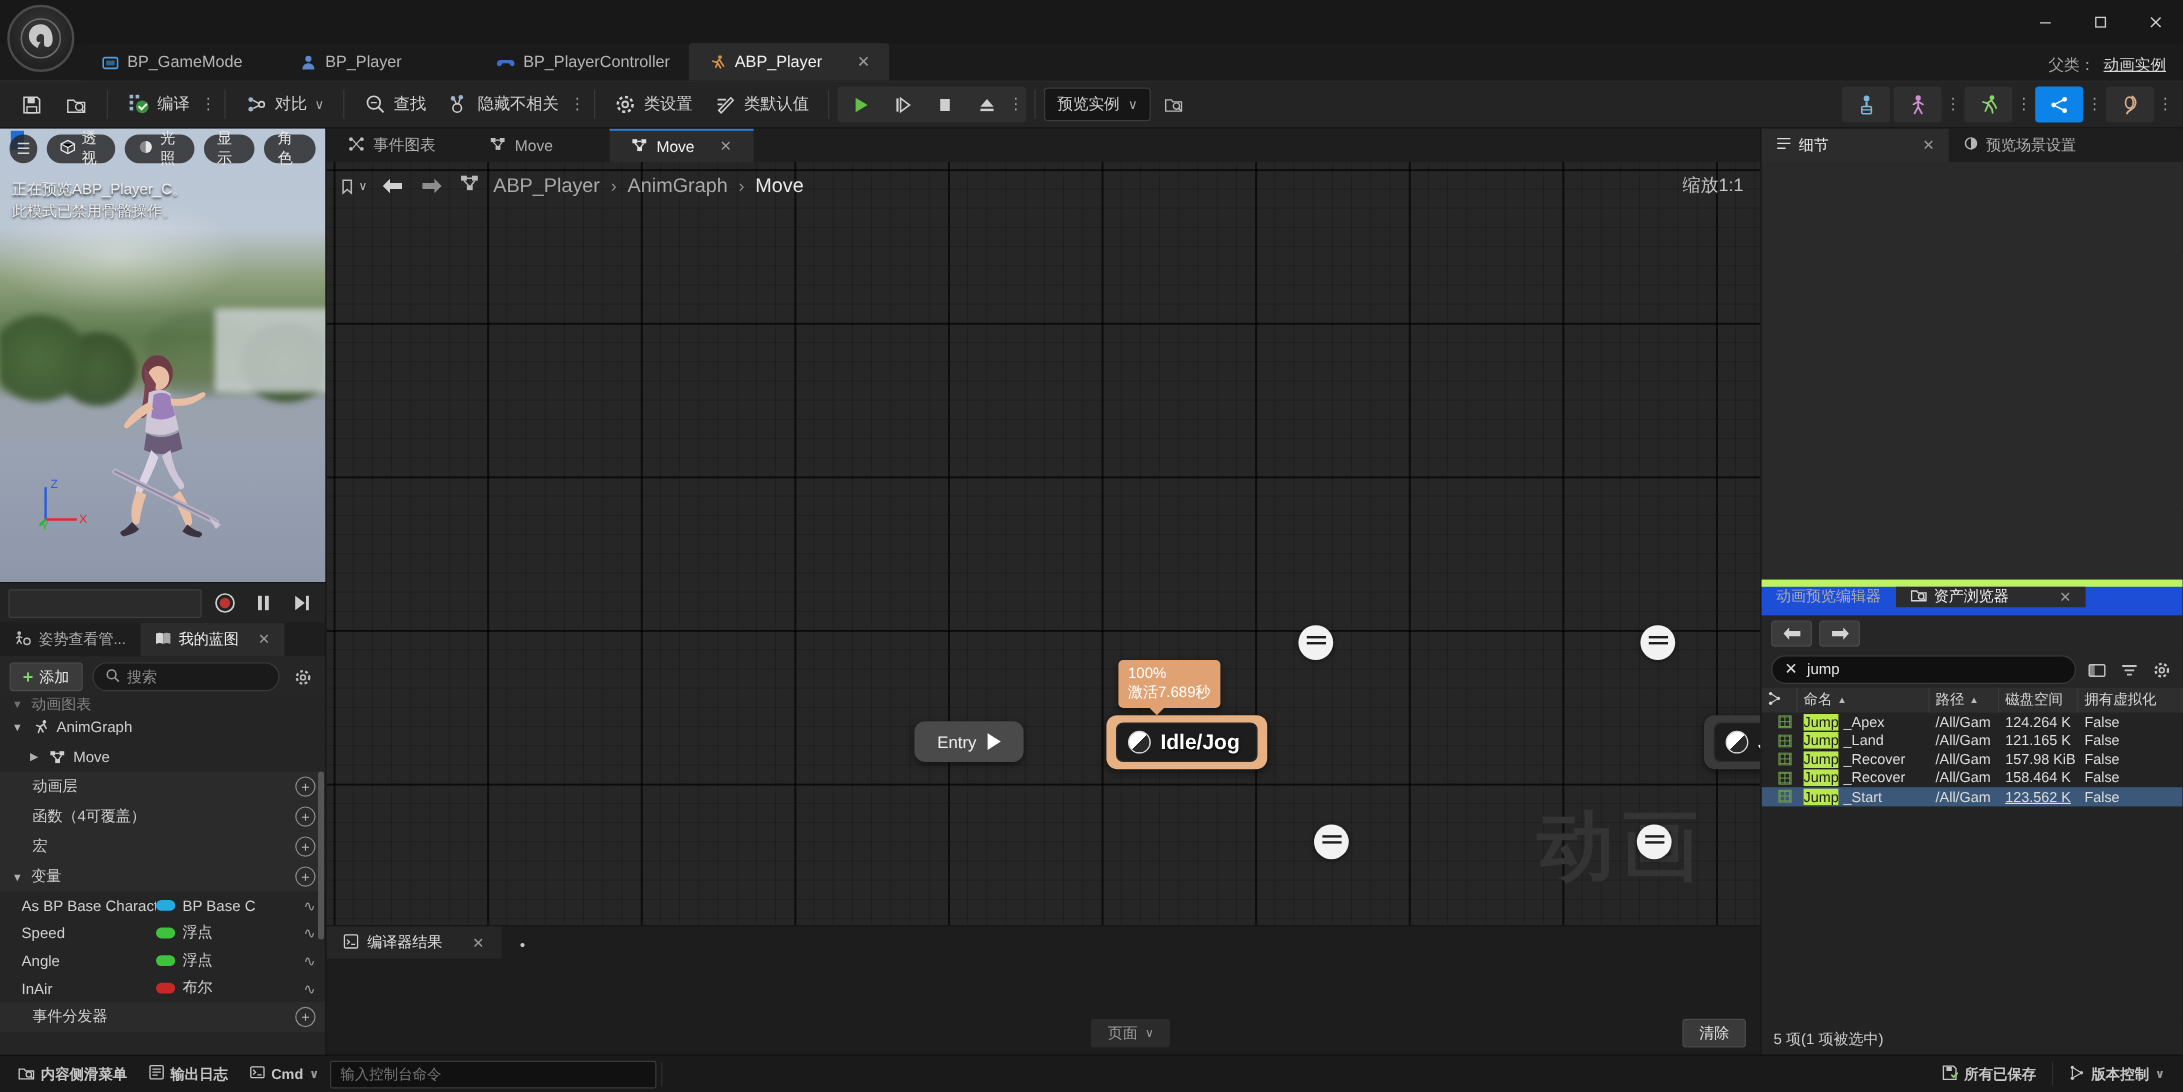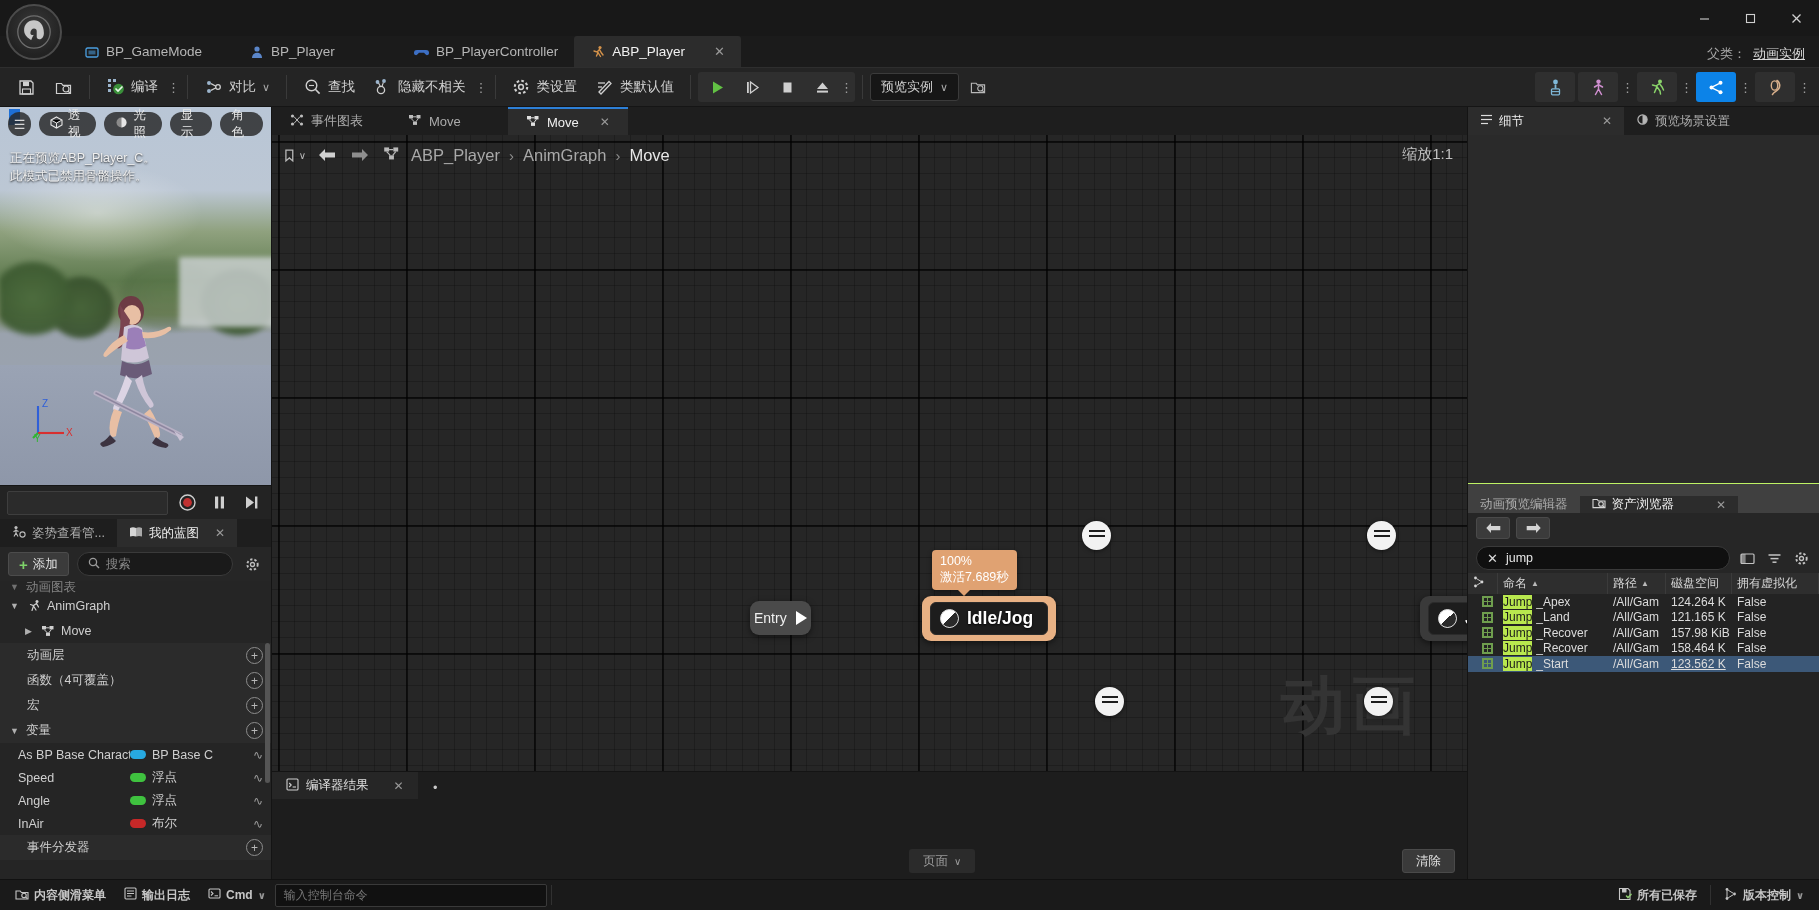--- a/index.html
+++ b/index.html
@@ -137,22 +137,22 @@
 
   
   .node { position:absolute; z-index:5; }
   .st-node { background:#3a3a3a; border-radius:9px; padding:6px 8px; box-shadow:0 2px 7px rgba(0,0,0,.55); }
   .st-node.active { background:#e8b184; }
   .st-inner { background:#1d1d1d; border-radius:6px; padding:5px 14px 5px 9px; display:flex; align-items:center; gap:8px;
               border:1px solid #2b2b2b; }
   .st-title { font-size:17.5px; font-weight:bold; color:#fff; text-shadow:0 1px 2px rgba(0,0,0,.9); white-space:nowrap; }
   .st-bullet { width:19px; height:19px; border-radius:50%; background:#fff;
                background-image:linear-gradient(135deg, #fff 0 50%, #2a2a2a 50% 100%); flex:none; border:1px solid #d8d8d8; }
-  .entry-node { background:#4a4a4a; border-radius:9px; padding:9px 4px; display:flex; align-items:center; gap:9px;
-                box-shadow:0 2px 6px rgba(0,0,0,.5); }
+  .entry-node { background:#4a4a4a; border-radius:9px; padding:9px 19px; display:flex; align-items:center; gap:9px;
+                box-shadow:0 2px 6px rgba(0,0,0,.5);margin-left:12px; }
   .entry-lbl { font-size:14px; color:#efefef; }
   .entry-arrow { width:0; height:0; border-left:11px solid #fff; border-top:7px solid transparent; border-bottom:7px solid transparent; }
   .tooltip-act { position:absolute; z-index:7; background:#e0a272; border-radius:4px; padding:4px 8px 5px 8px;
                  color:#fff; font-size:12.5px; line-height:1.25; box-shadow:0 2px 5px rgba(0,0,0,.45); }
   .tooltip-act:after { content:""; position:absolute; left:26px; bottom:-6px; border-left:6px solid transparent;
                        border-right:6px solid transparent; border-top:6px solid #e0a272; }
   .tr-icon { position:absolute; z-index:6; width:29px; height:29px; border-radius:50%; background:#f2f2f2;
              display:flex; align-items:center; justify-content:center; box-shadow:0 1px 4px rgba(0,0,0,.5); }
   .tr-icon i { display:block; width:16px; height:2px; background:#1d1d1d; position:relative; }
   .tr-icon i:before { content:""; position:absolute; left:0; top:-5px; width:16px; height:2px; background:#1d1d1d; }
@@ -168,21 +168,21 @@
   .cm-line .dot { color:#c9c9c9; }
   .cm-foot { position:absolute; left:0; right:0; bottom:6px; display:flex; align-items:center; padding:0 12px; }
   .page-btn { margin:0 auto; height:24px; background:#2b2b2b; border-radius:3px; display:flex; align-items:center; gap:6px;
               padding:0 14px; font-size:12.5px; color:#9c9c9c; }
   .clear-btn { height:24px; background:#3a3a3a; border:1px solid #4a4a4a; border-radius:3px; display:flex; align-items:center;
                padding:0 13px; font-size:12.5px; color:#e2e2e2; position:absolute; right:12px; bottom:0; }
 
   
   .det-tabs { height:28px; background:#1e1e1e; display:flex; align-items:stretch; flex:none; }
   .det-body { height:348px; flex:none; background:#2a2a2a; }
-  .ab-tabs { height:30px; background:#404040; display:flex; align-items:flex-end; flex:none; border-top:1px solid #bef264; }
+  .ab-tabs { height:30px; background:#1d4ed8; display:flex; align-items:flex-start; flex:none; border-top:6px solid #bef264; }
   .ab-nav { height:30px; display:flex; align-items:center; gap:6px; padding:3px 8px; background:#262626; flex:none; }
   .nav-btn { width:34px; height:22px; background:#3b3b3b; border:1px solid #4a4a4a; border-radius:3px;
              display:flex; align-items:center; justify-content:center; color:#d4d4d4; }
   .ab-search { height:30px; display:flex; align-items:center; gap:7px; padding:2px 8px; background:#262626; flex:none; }
   .ab-input { flex:1; height:24px; background:#101010; border:1px solid #3a3a3a; border-radius:12px; display:flex;
               align-items:center; gap:8px; padding:0 10px; font-size:12.5px; color:#e6e6e6; }
   .ab-ico { width:20px; height:20px; display:flex; align-items:center; justify-content:center; color:#c4c4c4; }
   .ab-head { height:21px; display:flex; align-items:stretch; background:#2e2e2e; font-size:12px; color:#d6d6d6; flex:none; }
   .ab-head .hc { display:flex; align-items:center; gap:4px; padding:0 5px; border-right:1px solid #3b3b3b; overflow:hidden; white-space:nowrap; }
   .ab-rows { flex:1; overflow:hidden; background:#232323; }
@@ -1022,20 +1022,21 @@
           <span class="c" style="width:110px;">
               <span class="hl">Jump</span>
               <span>_Start</span>
             </span>
           <span class="c" style="width:58px;">/All/Gam</span>
           <span class="c" style="width:66px;text-decoration:underline;">123.562 K</span>
           <span class="c" style="flex:1;">False</span>
         </div>
       </div>
 
+      <div class="ab-foot">5 项(1 项被选中)</div>
     </div>
   </div>
 
   <div class="statusbar">
     <div class="sb-btn">
       <span>
         <svg width="14" height="14" viewBox="0 0 14 14">
             <path d="M1 4 h4.2 l1.2 1.5 h6.6 v6.5 h-12 z" fill="none" stroke="#c6c6c6" stroke-width="1.1"></path>
             <circle cx="9" cy="8.4" r="2.2" fill="none" stroke="#c6c6c6" stroke-width="1.1"></circle>
             <line x1="10.7" y1="10.1" x2="12.3" y2="11.7" stroke="#c6c6c6" stroke-width="1.2"></line>

